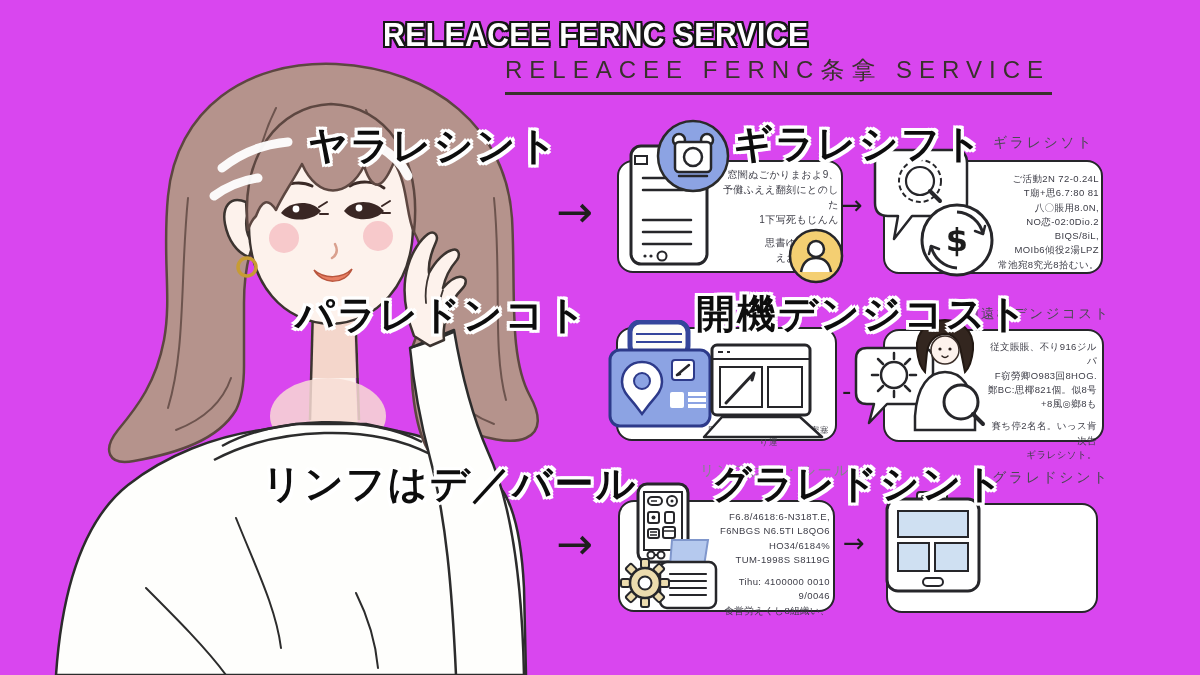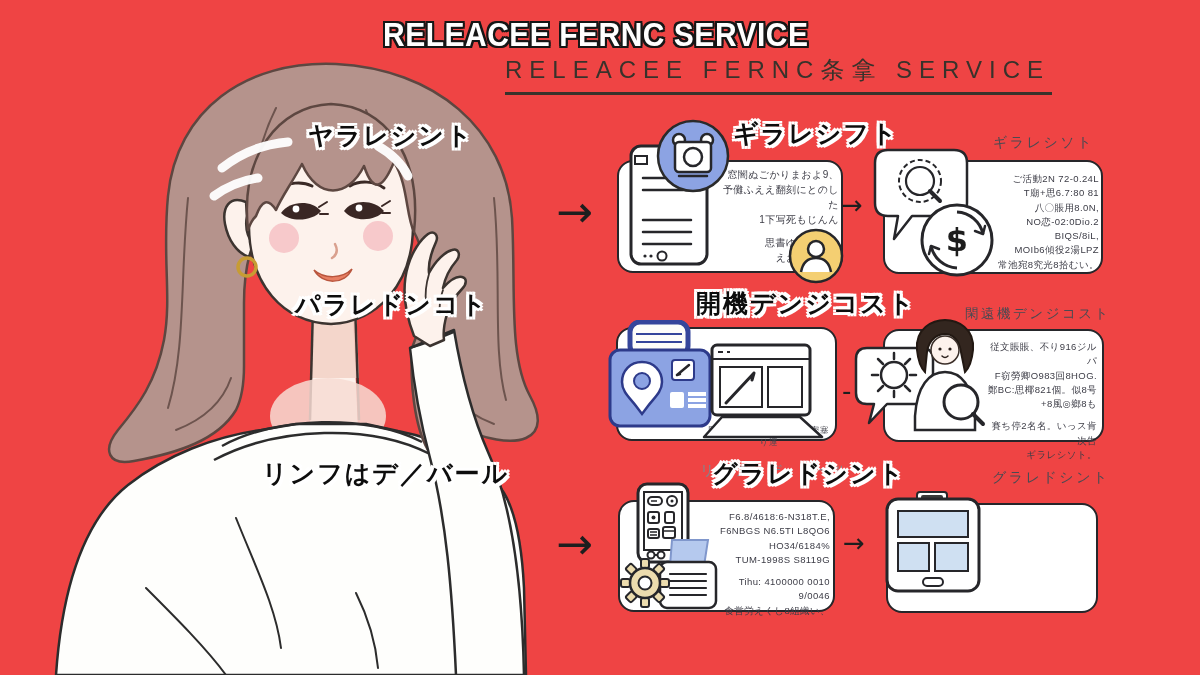--- a/index.html
+++ b/index.html
@@ -1,29 +1,29 @@
 <!DOCTYPE html>
 <html><head>
 <meta charset="utf-8">
 <style>
   html,body{margin:0;padding:0;background:#e9e9e9}
-  #stage{position:relative;width:1200px;height:675px;overflow:hidden;background:#ef4444;
+  #stage{position:relative;width:1200px;height:675px;overflow:hidden;background:#d946ef;
          font-family:"Liberation Sans","DejaVu Sans",sans-serif;color:#26262a}
   svg{display:block}
 
   
   .title-overlay{position:absolute;left:383px;top:16px;font-size:30px;font-weight:bold;
     letter-spacing:.5px;color:#fff;white-space:nowrap;z-index:8;transform:scaleY(1.12);transform-origin:top left;
     text-shadow:-2px -2px 0 #161616,2px -2px 0 #161616,-2px 2px 0 #161616,2px 2px 0 #161616,
                 -2px 0 0 #161616,2px 0 0 #161616,0 -2px 0 #161616,0 2px 0 #161616}
   .title-main{position:absolute;left:505px;top:54px;font-size:24px;font-weight:500;letter-spacing:7px;
     color:#38322b;border-bottom:3.5px solid #38322b;padding:0 2px 6px 0;white-space:nowrap;z-index:4}
 
   
-  .biglabel{position:absolute;font-size:25px;font-weight:bold;letter-spacing:2px;color:#0d0d0d;
+  .biglabel{position:absolute;font-size:39px;font-weight:bold;letter-spacing:2px;color:#0d0d0d;
     white-space:nowrap;z-index:7;
     text-shadow:-3px -3px 0 #fff,3px -3px 0 #fff,-3px 3px 0 #fff,3px 3px 0 #fff,
                 -3px 0 0 #fff,3px 0 0 #fff,0 -3px 0 #fff,0 3px 0 #fff}
   .l1l{left:308px;top:119px}.l1r{left:733px;top:117px}
   .l2l{left:295px;top:288px}.l2r{left:696px;top:287px}
   .l3l{left:262px;top:457px}.l3r{left:712px;top:457px}
 
   
   .arrow{position:absolute;font-family:"DejaVu Sans",sans-serif;color:#1e1e1e;z-index:3;line-height:1}
   .a1{left:556px;top:190px;font-size:44px}

